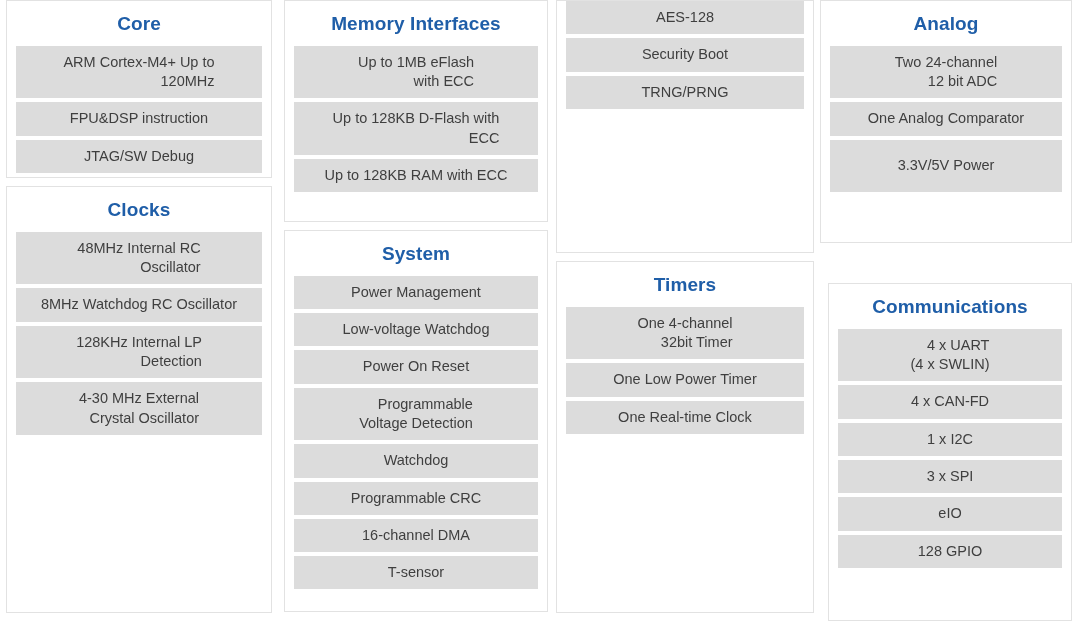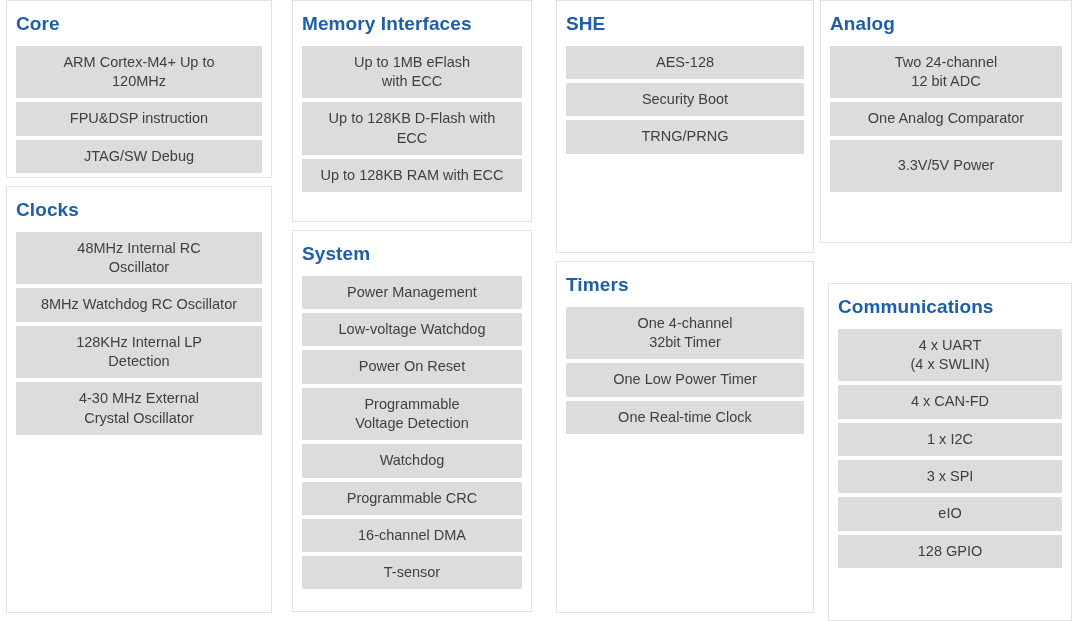--- a/index.html
+++ b/index.html
@@ -18,21 +18,21 @@
     overflow: hidden;
   }
   .column {
     position: absolute;
     top: 0;
     height: 621px;
     display: flex;
     flex-direction: column;
   }
   .col-0 { left: 6px;   width: 266px; }
-  .col-1 { left: 292px; width: 240px; }
+  .col-1 { left: 284px; width: 264px; }
   .col-2 { left: 556px; width: 258px; }
   .col-3 { left: 820px; width: 252px; gap: 32px; }
 
   .card {
     border: 1px solid #e2e2e2;
     background: #ffffff;
     padding: 0 9px 8px 9px;
     display: flex;
     flex-direction: column;
     overflow: hidden;
@@ -46,20 +46,21 @@
   .h-system  { height: 382px; }
   .h-she     { height: 253px; }
   .h-timers  { height: 352px; }
   .h-analog  { height: 253px; }
   .h-comms   { height: 352px; margin-left: 8px; }
 
   .card-title {
     color: #1f5ea8;
     font-size: 19px;
     font-weight: bold;
+    text-align: center;
     letter-spacing: 0.1px;
     padding: 13px 0 11px 0;
     line-height: 1.1;
     flex: 0 0 auto;
   }
   .blocks {
     display: flex;
     flex-direction: column;
     gap: 4px;
     flex: 0 0 auto;
@@ -70,21 +71,21 @@
     font-size: 14.5px;
     line-height: 1.33;
     text-align: center;
     display: flex;
     align-items: center;
     justify-content: center;
     padding: 7px 4px;
     white-space: pre-line;
   }
   .block.one  { min-height: 33px; }
-  .block.two  { min-height: 52px; }
+  .block.two  { min-height: 52px; text-align: right; }
 </style>
 </head>
 <body>
 
 <div id="diagram">
 
   <div class="column col-0">
     <div class="card h-core">
       <div class="card-title">Core</div>
       <div class="blocks">
@@ -132,21 +133,20 @@
         <div class="block one">Watchdog</div>
         <div class="block one">Programmable CRC</div>
         <div class="block one">16-channel DMA</div>
         <div class="block one">T-sensor</div>
       </div>
     </div>
   </div>
 
   <div class="column col-2">
     <div class="card h-she">
-      <div class="card-title">SHE</div>
       <div class="blocks">
         <div class="block one">AES-128</div>
         <div class="block one">Security Boot</div>
         <div class="block one">TRNG/PRNG</div>
       </div>
     </div>
 
     <div class="card h-timers">
       <div class="card-title">Timers</div>
       <div class="blocks">

